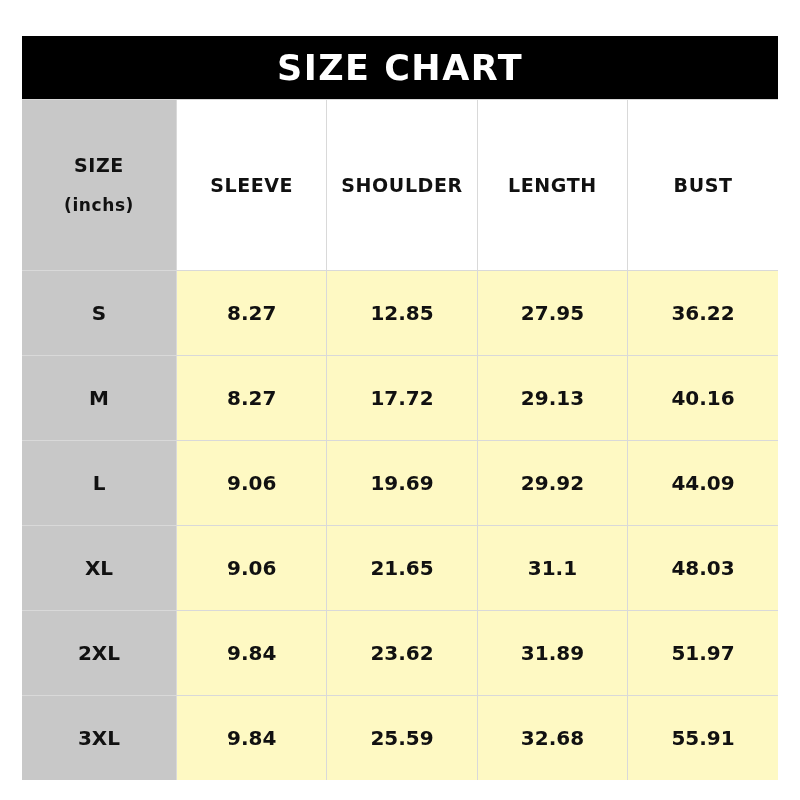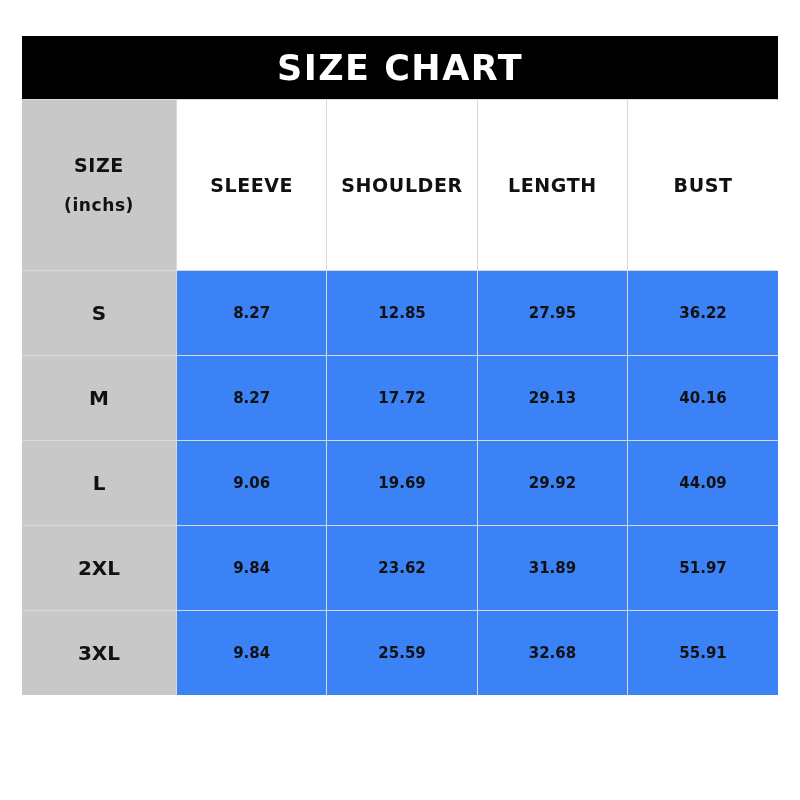--- a/index.html
+++ b/index.html
@@ -74,22 +74,22 @@
     text-align: center;
   }
   table.size-table thead th.size-head .sub {
     display: block;
     font-size: 17px;
     margin-top: 13px;
   }
   
   table.size-table tbody td {
     height: 82px;
-    font-size: 15px;
-    background: #3b82f6;
+    font-size: 20px;
+    background: #fef9c3;
   }
   table.size-table tbody td.size-cell {
     background: #c8c8c8;
     font-size: 20px;
     border-left: none;
   }
   table.size-table tbody tr:last-child td {
     border-bottom: none;
   }
   table.size-table thead th:last-child,
@@ -136,20 +136,27 @@
           <td>40.16</td>
         </tr>
         <tr>
           <td class="size-cell">L</td>
           <td>9.06</td>
           <td>19.69</td>
           <td>29.92</td>
           <td>44.09</td>
         </tr>
         <tr>
+          <td class="size-cell">XL</td>
+          <td>9.06</td>
+          <td>21.65</td>
+          <td>31.1</td>
+          <td>48.03</td>
+        </tr>
+        <tr>
           <td class="size-cell">2XL</td>
           <td>9.84</td>
           <td>23.62</td>
           <td>31.89</td>
           <td>51.97</td>
         </tr>
         <tr>
           <td class="size-cell">3XL</td>
           <td>9.84</td>
           <td>25.59</td>

